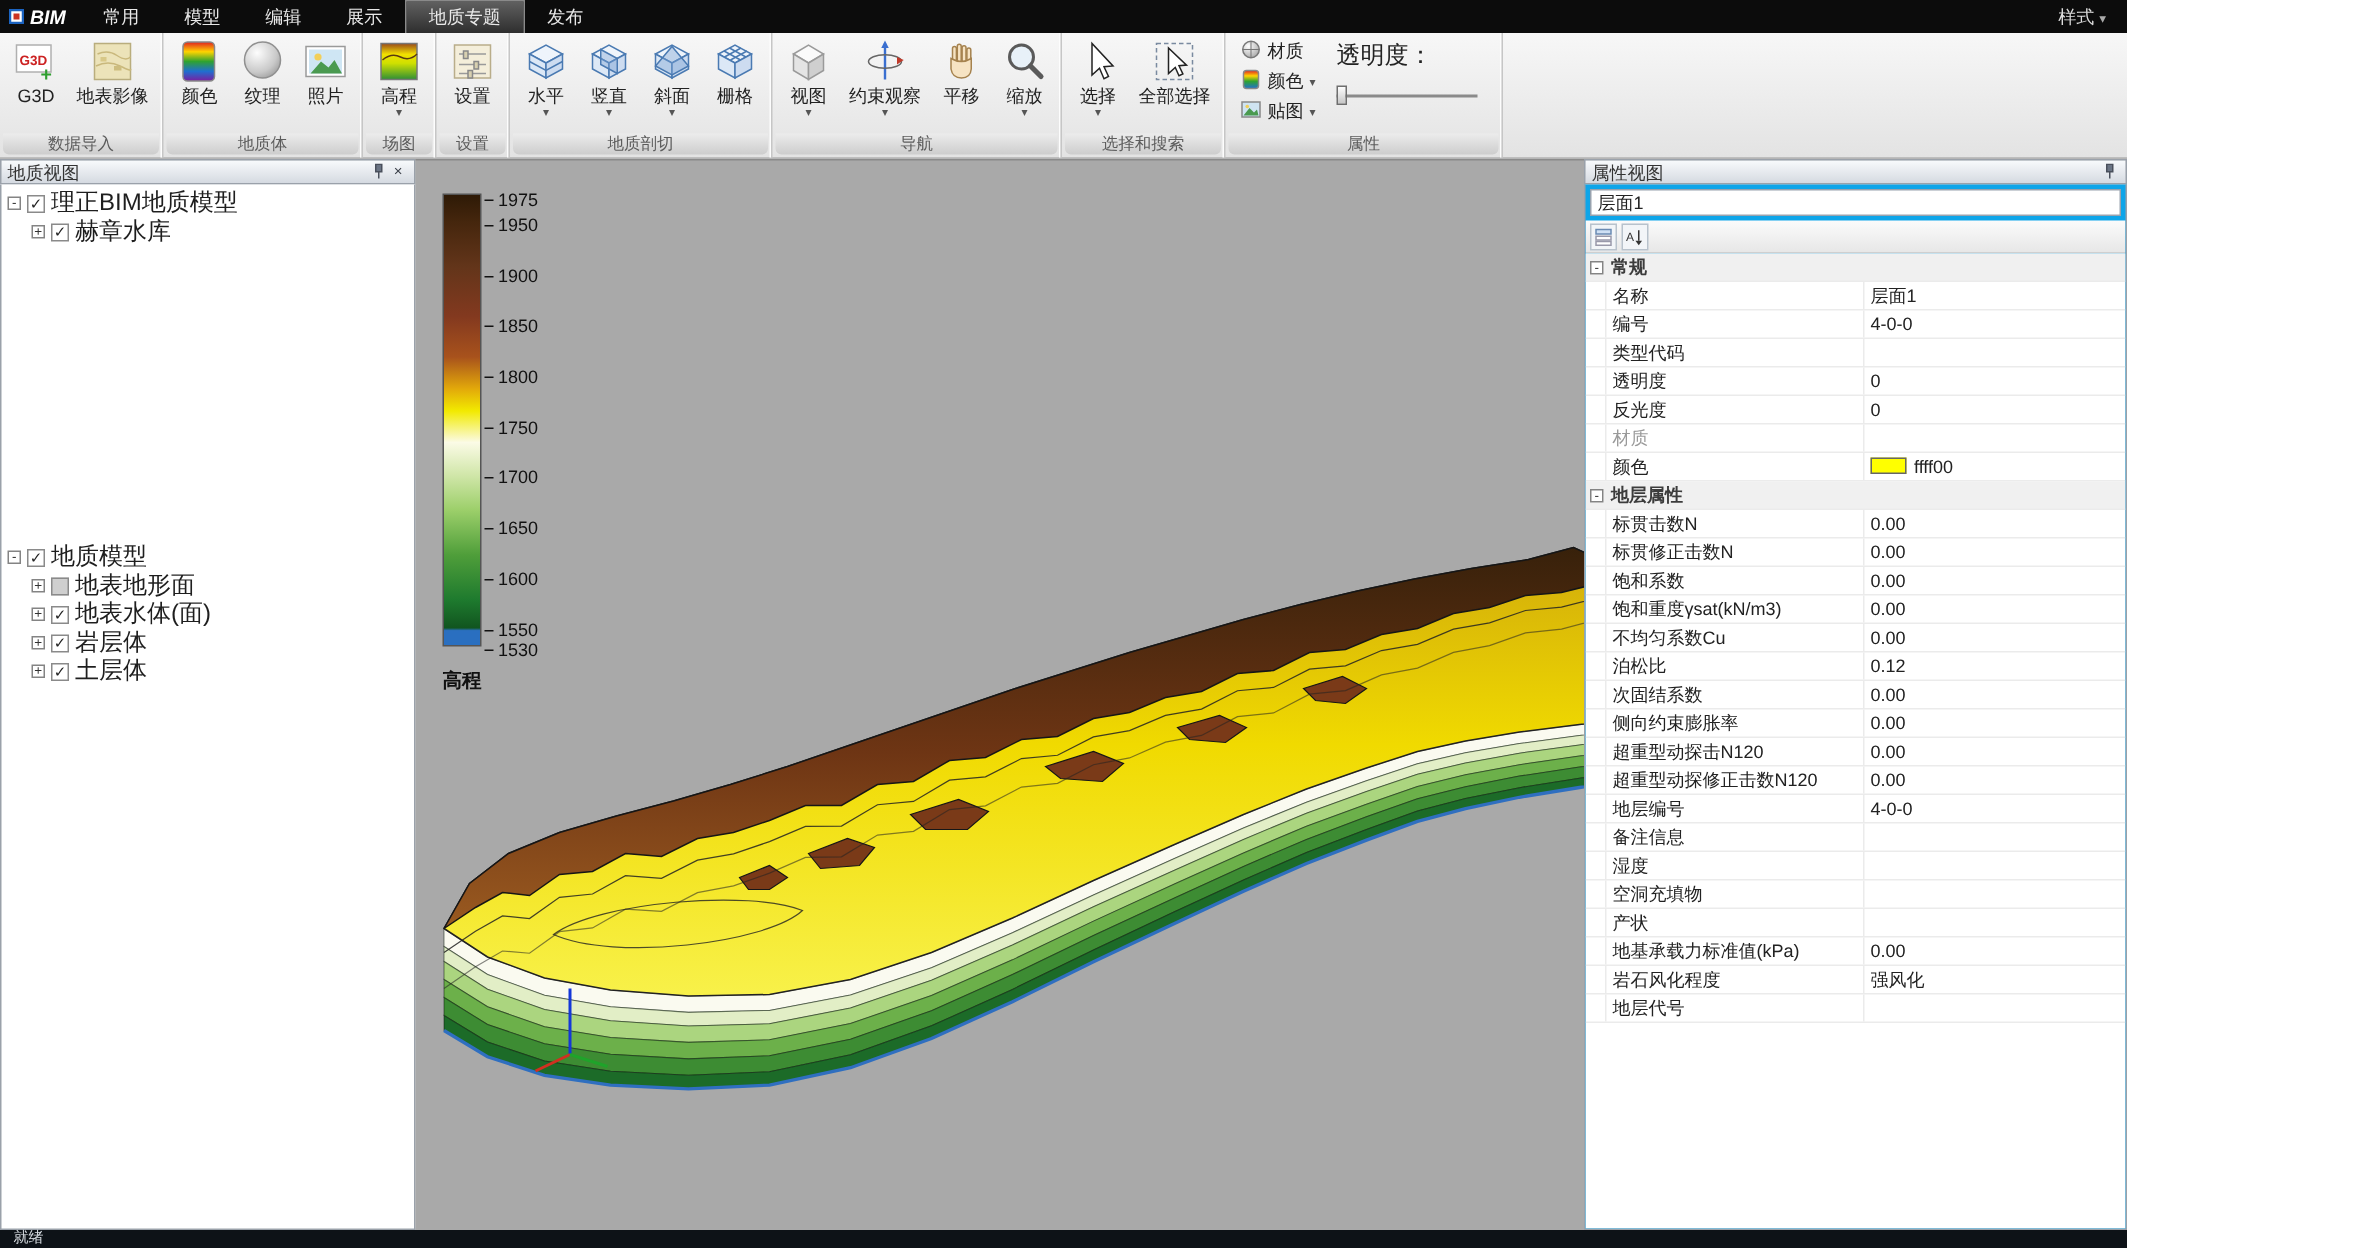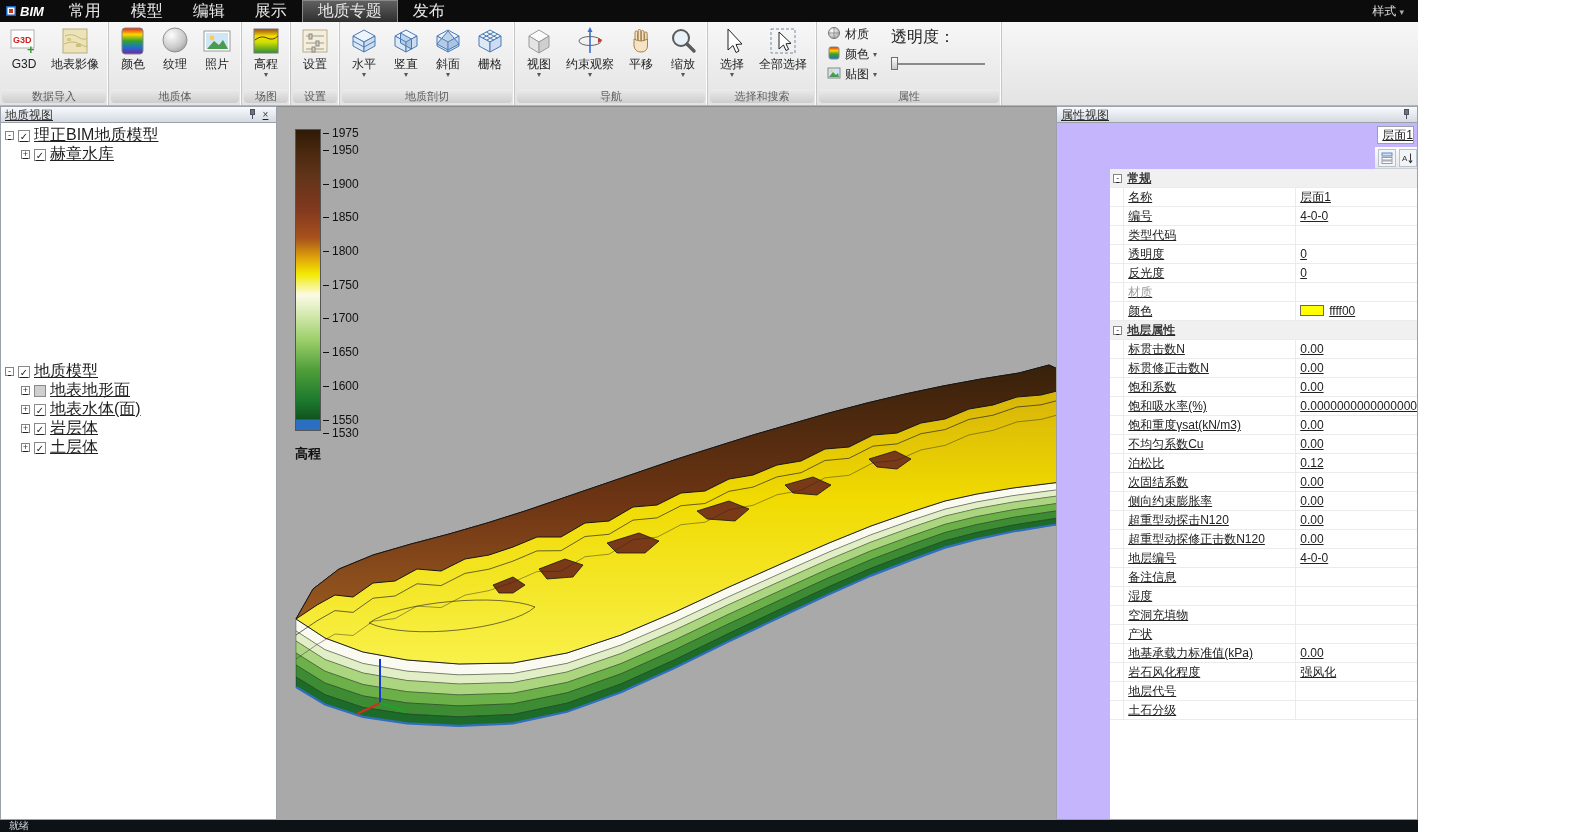--- a/index.html
+++ b/index.html
@@ -6,21 +6,21 @@
   html,body { width:1575px; height:832px; overflow:hidden; }
   .app { position:relative; width:1418px; height:832px; background:#ababab;
          font-family:"Liberation Sans", sans-serif; font-size:12px; color:#222; }
 
   
   .menubar { position:absolute; top:0; left:0; right:0; height:22px; background:#0c0c0c;
              display:flex; align-items:center; }
   .logo { display:flex; align-items:center; gap:4px; padding:0 10px 0 6px; color:#fff;
           font-weight:bold; font-style:italic; font-size:13px; }
   .mtabs { display:flex; height:22px; }
-  .mtab { padding:0 15px; line-height:22px; color:#e8e8e8; font-size:16px; cursor:default; }
+  .mtab { padding:0 15px; line-height:22px; color:#e8e8e8; font-size:12px; cursor:default; }
   .mtab.active { background:linear-gradient(#606060,#2e2e2e); border:1px solid #8a8a8a;
                  border-bottom:none; line-height:20px; }
   .menu-spacer { flex:1; }
   .style-menu { color:#ddd; padding-right:14px; font-size:12px; }
   .style-menu .car { font-size:9px; color:#aaa; }
 
   
   .ribbon { position:absolute; top:22px; left:0; right:0; height:84px;
             background:linear-gradient(#f7f7f7,#e3e3e3); border-bottom:1px solid #b5b5b5;
             display:flex; align-items:stretch; }
@@ -42,21 +42,21 @@
   .sbtn { display:flex; align-items:center; gap:4px; height:18px; padding:0 4px;
           border-radius:2px; font-size:12px; white-space:nowrap; }
   .sbtn .car { font-size:8px; color:#555; }
   .trans-label { font-size:16px; color:#222; margin-top:2px; white-space:nowrap; }
   .slider { position:relative; width:104px; height:16px; margin-top:6px; }
   .slider-track { position:absolute; left:0; right:10px; top:7px; height:2px; background:#8a8a8a; }
   .slider-handle { position:absolute; left:0; top:1px; width:7px; height:13px;
                    background:linear-gradient(#fdfdfd,#c6c6c6); border:1px solid #6e6e6e; }
 
   
-  .main { position:absolute; top:106px; left:0; right:0; bottom:12px; display:flex;text-decoration:underline; }
+  .main { position:absolute; top:106px; left:0; right:0; bottom:12px; display:flex; }
 
   .panel-header { height:17px; background:linear-gradient(#f8fafc,#d5dae1);
                   border:1px solid #9aa1aa; display:flex; align-items:center;
                   padding:0 4px; font-size:12px; color:#333; }
   .panel-header .ph-title { flex:1; line-height:16px; }
   .ph-btn { width:13px; height:13px; display:flex; align-items:center; justify-content:center;
             font-size:10px; color:#3a3f48; }
 
   
   .left-panel { width:277px; display:flex; flex-direction:column; background:#dfe2e6; }
@@ -77,22 +77,22 @@
   .legend { position:absolute; left:18px; top:22px; z-index:5; }
   .legend-bar { width:26px; height:302px; border:1px solid #555; }
   .legend-ticks { position:absolute; left:26px; top:4px; width:60px; height:302px;padding-left:24px; }
   .ltick { position:absolute; left:2px; width:6px; height:0; border-top:1px solid #111; }
   .ltick-label { position:absolute; left:11px; font-size:12px; color:#111; transform:translateY(-50%); }
   .legend-title { margin-top:14px; font-size:13px; color:#111; font-weight:bold; }
   .terrain { position:absolute; left:0; top:0; }
 
   
   .right-panel { width:362px; display:flex; flex-direction:column; background:#dfe2e6; }
-  .rp-body { flex:1; background:#c4b5fd; border:1px solid #9aa1aa; border-top:none;
-             display:flex; flex-direction:column; overflow:hidden;align-items:flex-end; }
+  .rp-body { flex:1; background:#0ea5e9; border:1px solid #9aa1aa; border-top:none;
+             display:flex; flex-direction:column; overflow:hidden; }
   .prop-selector { margin:3px; height:18px; line-height:16px; border:1px solid #98a2ae;
                    background:#fff; font-size:12px; padding-left:4px; }
   .prop-toolbar { height:22px; background:linear-gradient(#fbfbfb,#e7e7e7);
                   border-bottom:1px solid #cfcfcf; display:flex; align-items:center;
                   gap:3px; padding-left:3px; }
   .pt-btn { width:18px; height:18px; border:1px solid #b8c2cc; background:#f2f5f8;
             display:flex; align-items:center; justify-content:center; }
   .pgrid { flex:1; overflow:hidden; background:#fff; }
   .prow { display:flex; height:19px; line-height:18px; font-size:12px;
           border-bottom:1px solid #ebebeb; }
@@ -648,25 +648,20 @@
               <span class="pname">标贯修正击数N</span>
               <span class="pvalue">0.00</span>
             </div>
             <div class="prow">
               <span class="pgutter"></span>
               <span class="pname">饱和系数</span>
               <span class="pvalue">0.00</span>
             </div>
             <div class="prow">
               <span class="pgutter"></span>
-              <span class="pname">饱和吸水率(%)</span>
-              <span class="pvalue">0.0000000000000000</span>
-            </div>
-            <div class="prow">
-              <span class="pgutter"></span>
               <span class="pname">饱和重度γsat(kN/m3)</span>
               <span class="pvalue">0.00</span>
             </div>
             <div class="prow">
               <span class="pgutter"></span>
               <span class="pname">不均匀系数Cu</span>
               <span class="pvalue">0.00</span>
             </div>
             <div class="prow">
               <span class="pgutter"></span>
@@ -724,25 +719,20 @@
               <span class="pvalue">0.00</span>
             </div>
             <div class="prow">
               <span class="pgutter"></span>
               <span class="pname">岩石风化程度</span>
               <span class="pvalue">强风化</span>
             </div>
             <div class="prow">
               <span class="pgutter"></span>
               <span class="pname">地层代号</span>
-              <span class="pvalue"></span>
-            </div>
-            <div class="prow">
-              <span class="pgutter"></span>
-              <span class="pname">土石分级</span>
               <span class="pvalue"></span>
             </div>
           </div>
       </div>
     </div>
 
   </div>
 
   <div class="statusbar">
     <span>就绪</span>

